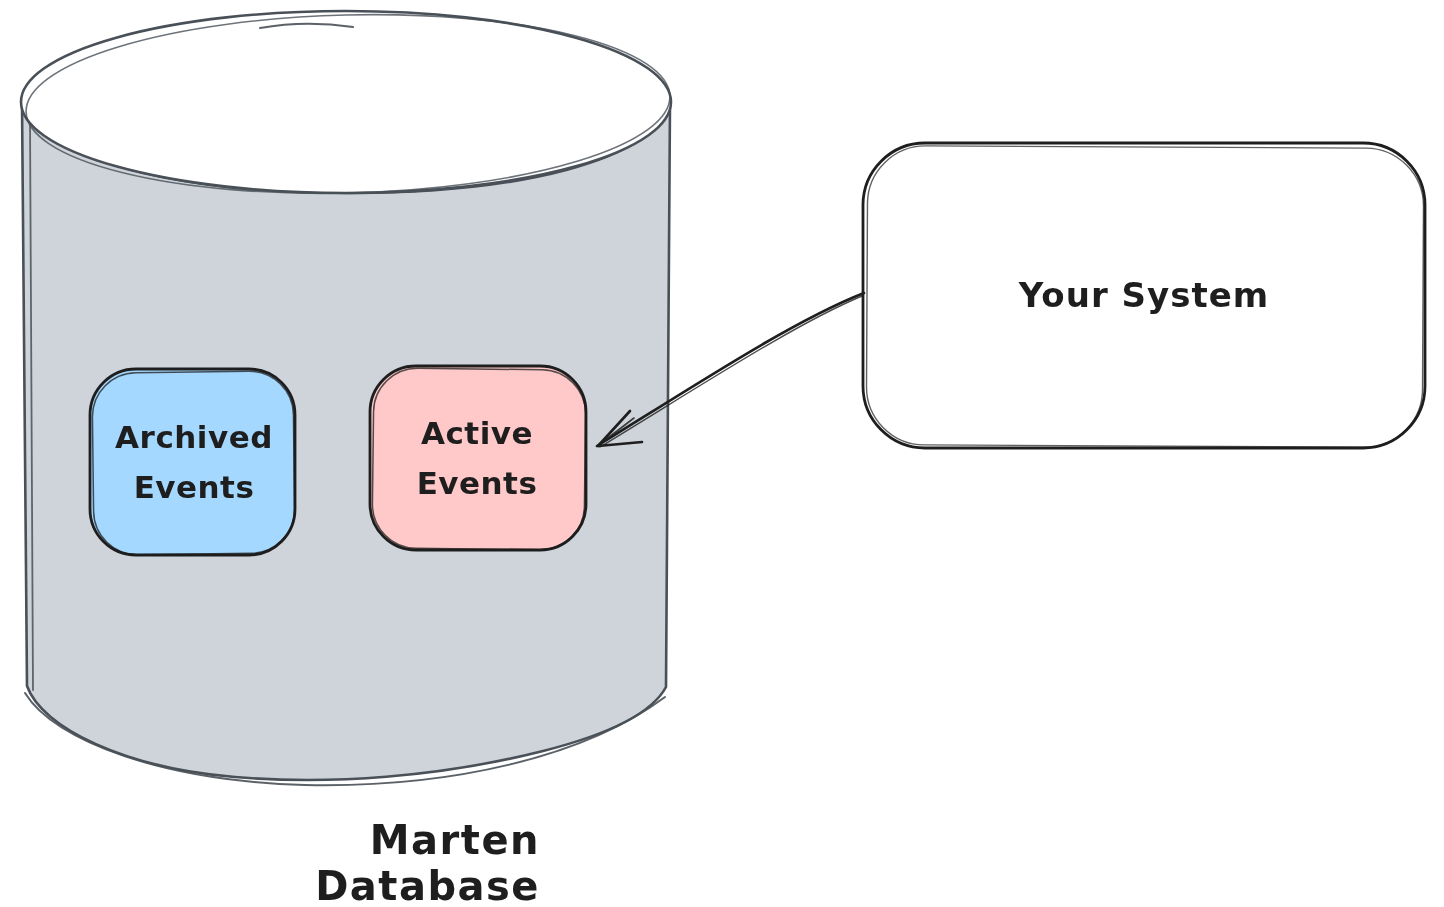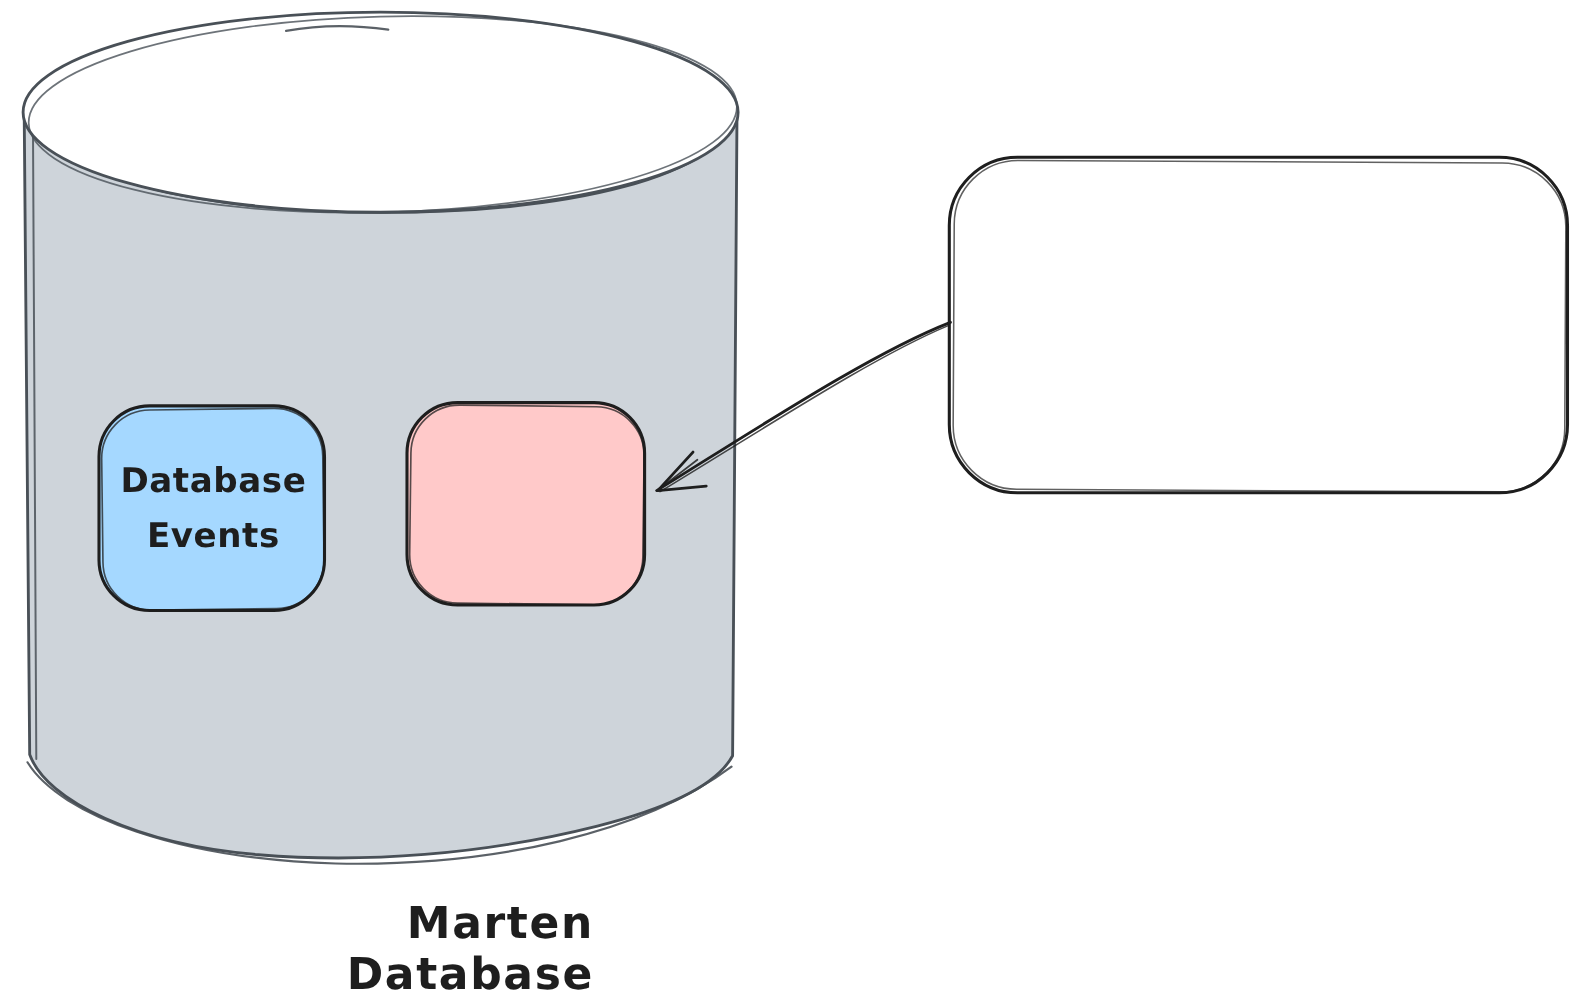--- a/index.html
+++ b/index.html
@@ -112,18 +112,20 @@
     </g>
 
     <g>
       <path fill="none" stroke-width="2.6" stroke-linecap="round" d="M 864 293 C 795 320, 700 382, 597 446" stroke="#1e1e1e"></path>
       <path fill="none" stroke-width="1.4" stroke-linecap="round" opacity="0.8" d="M 862 296 C 795 324, 702 385, 600 447" stroke="#1e1e1e"></path>
       <path fill="none" stroke-width="2.6" stroke-linecap="round" d="M 598 446 L 630 411 M 598 446 L 642 442" stroke="#1e1e1e"></path>
       <path fill="none" stroke-width="1.6" stroke-linecap="round" opacity="0.85" d="M 600 444 L 634 418" stroke="#1e1e1e"></path>
     </g>
   </svg>
 
-  <div class="label label-archived">Database Events</div>
+  <div class="label label-archived">Archived Events</div>
 
+  <div class="label label-active">Active Events</div>
 
+  <div class="label label-system">Your System</div>
 
   <div class="label label-database">Marten Database</div>
 </div>
 
 </body></html>

